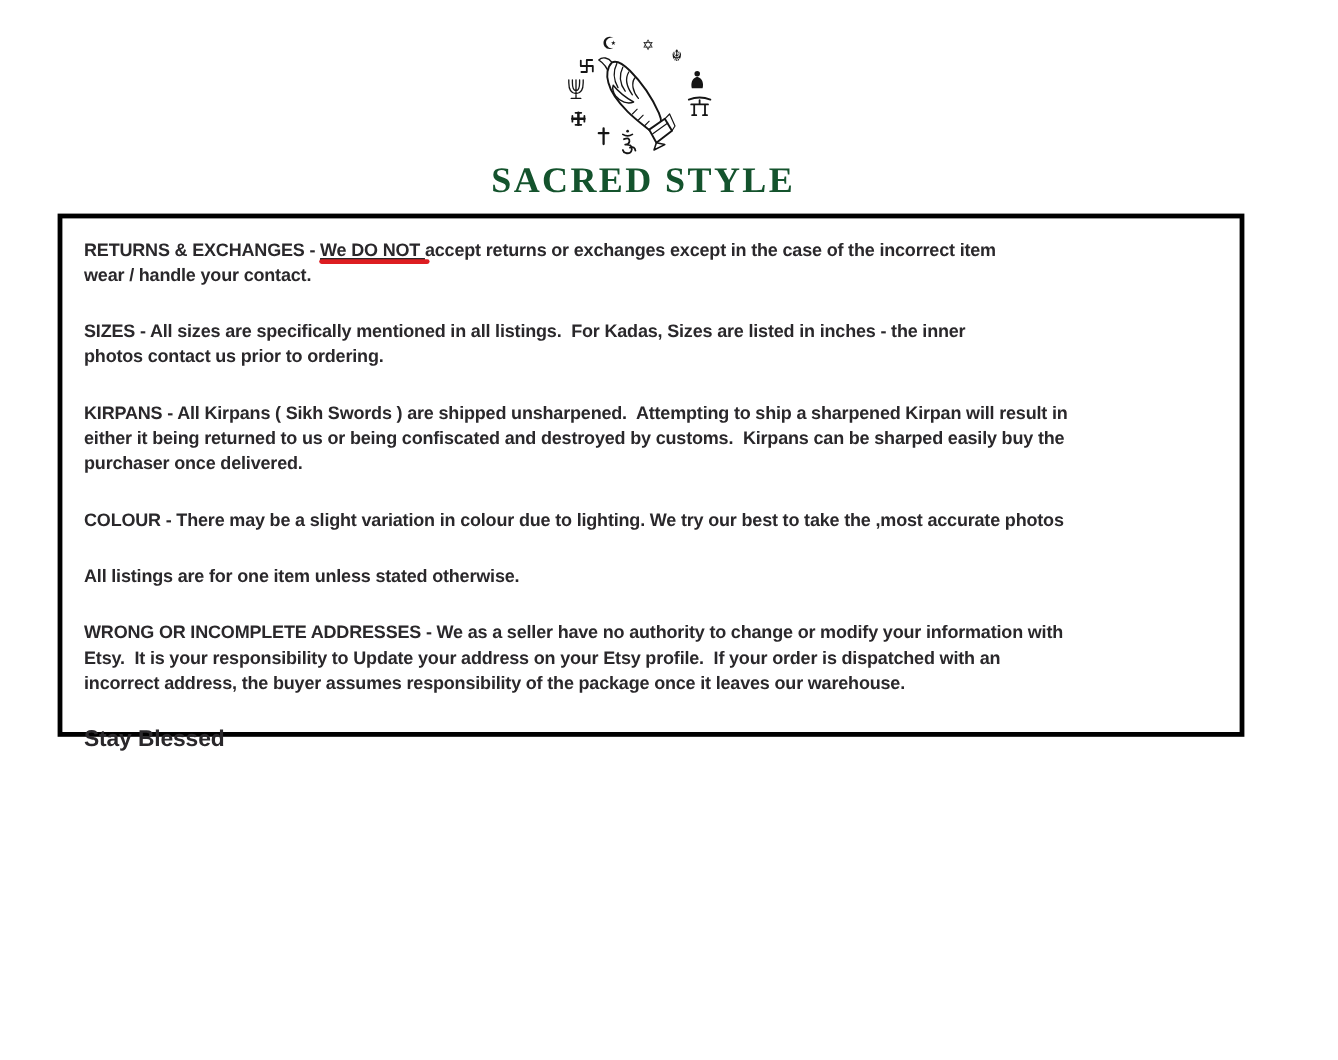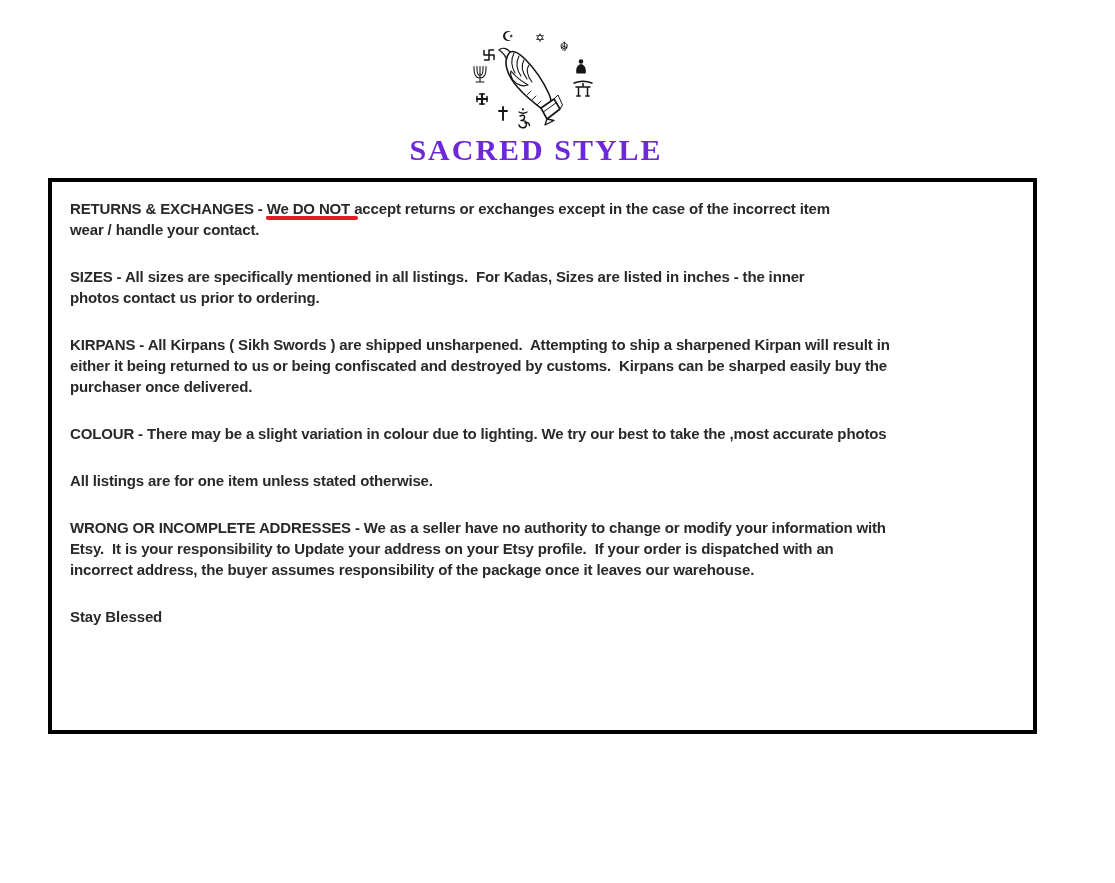--- a/index.html
+++ b/index.html
@@ -8,48 +8,48 @@
     font-family:"Liberation Sans","DejaVu Sans",sans-serif;
     color:#2a282b;
   }
 
   
   .logo { position:absolute; top:23px; left:0; width:1072px; text-align:center; }
   .logo svg { display:inline-block; }
   .logo-title {
     font-family:"Liberation Serif","DejaVu Serif",serif;
     font-weight:600; font-size:30px; letter-spacing:2px;
-    color:#6d28d9; margin-top:-9px; white-space:pre;
+    color:#14532d; margin-top:-9px; white-space:pre;
   }
 
   
   .policy-box {
     position:absolute; left:48px; top:178px;
-    width:989px; height:556px; box-sizing:border-box;
+    width:989px; height:436px; box-sizing:border-box;
     border:4px solid #000000;
     padding:16px 14px 0 18px;
   }
   .para { margin:0 0 26px 0; }
   .para-colour { margin-top:4px; }
   .ln {
     white-space:pre; height:21px; line-height:21px;
     font-size:15px; font-weight:bold; letter-spacing:-0.15px;
   }
   .donot {
     position:relative;
     text-decoration:underline;
     text-decoration-thickness:1.5px;
     text-underline-offset:2px;
   }
   .donot::after {
     content:""; position:absolute; left:-1px; right:-4px; bottom:-3px;
     height:4.5px; background:#dd1d21; border-radius:2px;
   }
   .closing {
-    font-size:15px; font-weight:bold; letter-spacing:-0.1px;
+    font-size:19px; font-weight:bold; letter-spacing:-0.1px;
     line-height:22px; white-space:pre;
   }
 
   .lg-stroke { fill:none; stroke:#151515; stroke-linecap:round; stroke-linejoin:round; }
   .lg-fill   { fill:#151515; stroke:none; }
   .lg-hand   { fill:#ffffff; stroke:#151515; stroke-linejoin:round; }
   .lg-glyph  { font-family:"DejaVu Sans",sans-serif; fill:#151515; }
 </style>
 </head>
 <body>

